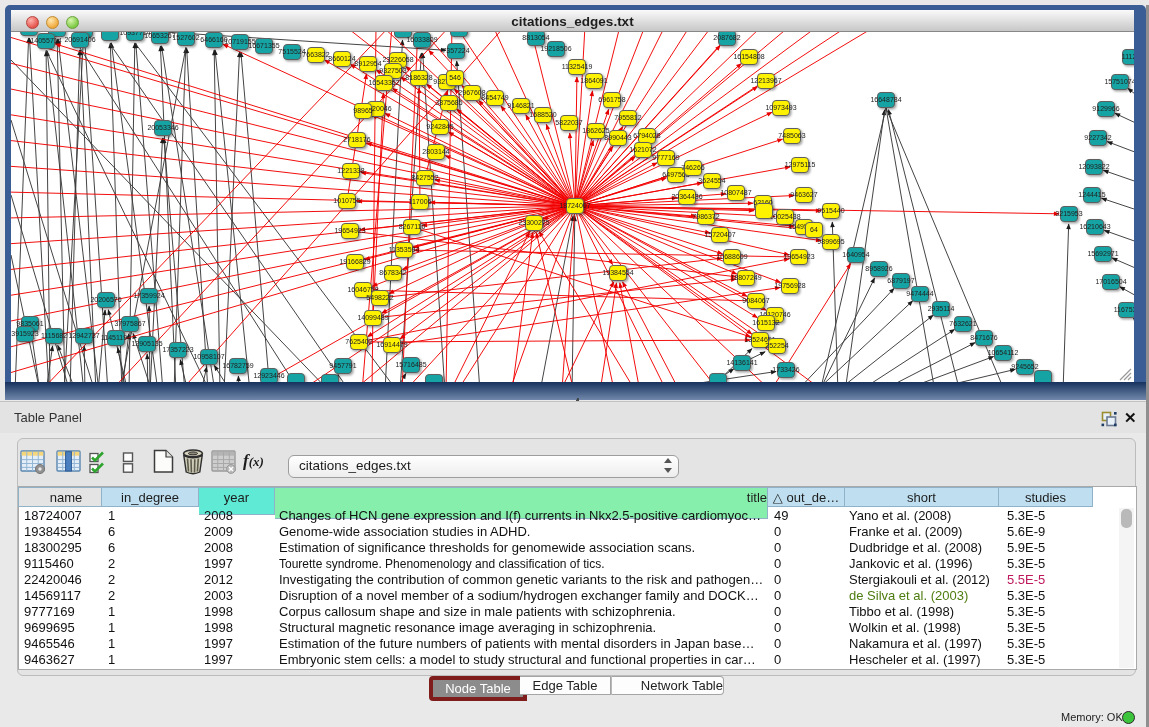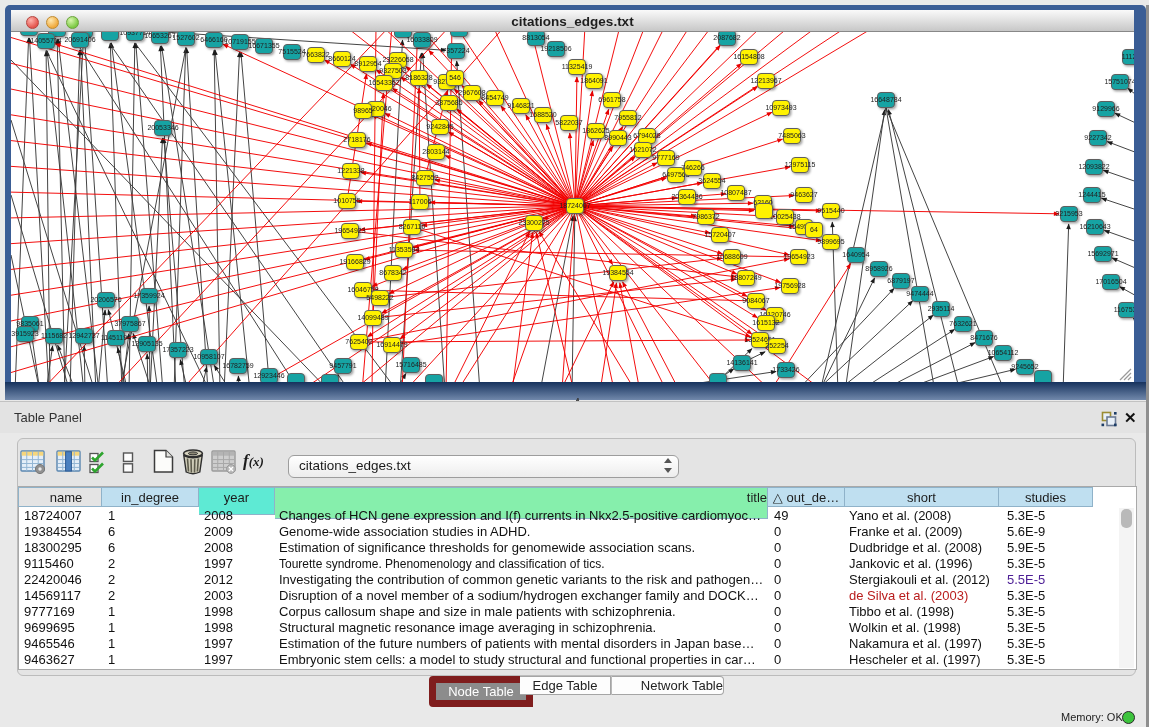--- a/index.html
+++ b/index.html
@@ -659,27 +659,27 @@
 <div style="position:absolute;left:279px;top:556px;width:488px;height:16px;font-size:12px;color:#111;line-height:16px;white-space:nowrap;overflow:hidden">Tourette syndrome. Phenomenology and classification of tics.</div>
 <div style="position:absolute;left:774px;top:556px;font-size:13px;color:#111;line-height:16px">0</div>
 <div style="position:absolute;left:849px;top:556px;font-size:13px;color:#111;line-height:16px;white-space:nowrap">Jankovic et al. (1996)</div>
 <div style="position:absolute;left:1007px;top:556px;font-size:13px;color:#111;line-height:16px">5.3E-5</div>
 <div style="position:absolute;left:24px;top:572px;width:80px;height:16px;font-size:13px;color:#111;line-height:16px">22420046</div>
 <div style="position:absolute;left:108px;top:572px;font-size:13px;color:#111;line-height:16px">2</div>
 <div style="position:absolute;left:204px;top:572px;font-size:13px;color:#111;line-height:16px">2012</div>
 <div style="position:absolute;left:279px;top:572px;width:488px;height:16px;font-size:13px;color:#111;line-height:16px;white-space:nowrap;overflow:hidden">Investigating the contribution of common genetic variants to the risk and pathogen…</div>
 <div style="position:absolute;left:774px;top:572px;font-size:13px;color:#111;line-height:16px">0</div>
 <div style="position:absolute;left:849px;top:572px;font-size:13px;color:#111;line-height:16px;white-space:nowrap">Stergiakouli et al. (2012)</div>
-<div style="position:absolute;left:1007px;top:572px;font-size:13px;color:#4c1d95;line-height:16px">5.5E-5</div>
+<div style="position:absolute;left:1007px;top:572px;font-size:13px;color:#be185d;line-height:16px">5.5E-5</div>
 <div style="position:absolute;left:24px;top:588px;width:80px;height:16px;font-size:13px;color:#111;line-height:16px">14569117</div>
 <div style="position:absolute;left:108px;top:588px;font-size:13px;color:#111;line-height:16px">2</div>
 <div style="position:absolute;left:204px;top:588px;font-size:13px;color:#111;line-height:16px">2003</div>
 <div style="position:absolute;left:279px;top:588px;width:488px;height:16px;font-size:13px;color:#111;line-height:16px;white-space:nowrap;overflow:hidden">Disruption of a novel member of a sodium/hydrogen exchanger family and DOCK…</div>
 <div style="position:absolute;left:774px;top:588px;font-size:13px;color:#111;line-height:16px">0</div>
-<div style="position:absolute;left:849px;top:588px;font-size:13px;color:#b91c1c;line-height:16px;white-space:nowrap">de Silva et al. (2003)</div>
+<div style="position:absolute;left:849px;top:588px;font-size:13px;color:#4d7c0f;line-height:16px;white-space:nowrap">de Silva et al. (2003)</div>
 <div style="position:absolute;left:1007px;top:588px;font-size:13px;color:#111;line-height:16px">5.3E-5</div>
 <div style="position:absolute;left:24px;top:604px;width:80px;height:16px;font-size:13px;color:#111;line-height:16px">9777169</div>
 <div style="position:absolute;left:108px;top:604px;font-size:13px;color:#111;line-height:16px">1</div>
 <div style="position:absolute;left:204px;top:604px;font-size:13px;color:#111;line-height:16px">1998</div>
 <div style="position:absolute;left:279px;top:604px;width:488px;height:16px;font-size:13px;color:#111;line-height:16px;white-space:nowrap;overflow:hidden">Corpus callosum shape and size in male patients with schizophrenia.</div>
 <div style="position:absolute;left:774px;top:604px;font-size:13px;color:#111;line-height:16px">0</div>
 <div style="position:absolute;left:849px;top:604px;font-size:13px;color:#111;line-height:16px;white-space:nowrap">Tibbo et al. (1998)</div>
 <div style="position:absolute;left:1007px;top:604px;font-size:13px;color:#111;line-height:16px">5.3E-5</div>
 <div style="position:absolute;left:24px;top:620px;width:80px;height:16px;font-size:13px;color:#111;line-height:16px">9699695</div>
 <div style="position:absolute;left:108px;top:620px;font-size:13px;color:#111;line-height:16px">1</div>
@@ -699,17 +699,17 @@
 <div style="position:absolute;left:108px;top:652px;font-size:13px;color:#111;line-height:16px">1</div>
 <div style="position:absolute;left:204px;top:652px;font-size:13px;color:#111;line-height:16px">1997</div>
 <div style="position:absolute;left:279px;top:652px;width:488px;height:16px;font-size:13px;color:#111;line-height:16px;white-space:nowrap;overflow:hidden">Embryonic stem cells: a model to study structural and functional properties in car…</div>
 <div style="position:absolute;left:774px;top:652px;font-size:13px;color:#111;line-height:16px">0</div>
 <div style="position:absolute;left:849px;top:652px;font-size:13px;color:#111;line-height:16px;white-space:nowrap">Hescheler et al. (1997)</div>
 <div style="position:absolute;left:1007px;top:652px;font-size:13px;color:#111;line-height:16px">5.3E-5</div>
 
 <div style="position:absolute;left:1119px;top:508px;width:15px;height:160px;background:#f4f4f4"></div>
 <div style="position:absolute;left:1121px;top:509px;width:11px;height:19px;background:#b9b9b9;border-radius:5px"></div>
 
-<div style="position:absolute;left:429px;top:676px;width:90px;height:17px;background:#8c8c8c;border:7px solid #7f1d1d;border-radius:4px 0 0 4px;color:#fff;font-size:13px;text-align:center;line-height:17px">Node Table</div>
+<div style="position:absolute;left:429px;top:676px;width:90px;height:17px;background:#8c8c8c;border:4px solid #7f1d1d;border-radius:4px 0 0 4px;color:#fff;font-size:13px;text-align:center;line-height:17px">Node Table</div>
 <div style="position:absolute;left:520px;top:676px;width:90px;height:17px;background:#fdfdfd;border:1px solid #a5a5a5;border-left:none;color:#222;font-size:13px;text-align:center;line-height:17px">Edge Table</div>
 <div style="position:absolute;left:611px;top:676px;width:111px;height:17px;background:#fdfdfd;border:1px solid #a5a5a5;border-left:1px solid #b9b9b9;border-radius:0 4px 4px 0;color:#222;font-size:13px;text-align:right;line-height:17px">Network Table</div>
 
 <div style="position:absolute;left:1061px;top:711px;font-size:11px;color:#222">Memory: OK</div>
 <div style="position:absolute;left:1122px;top:711px;width:11px;height:11px;border-radius:50%;background:#3dc43d;border:1px solid #2a2a2a"></div>
 </body></html>

